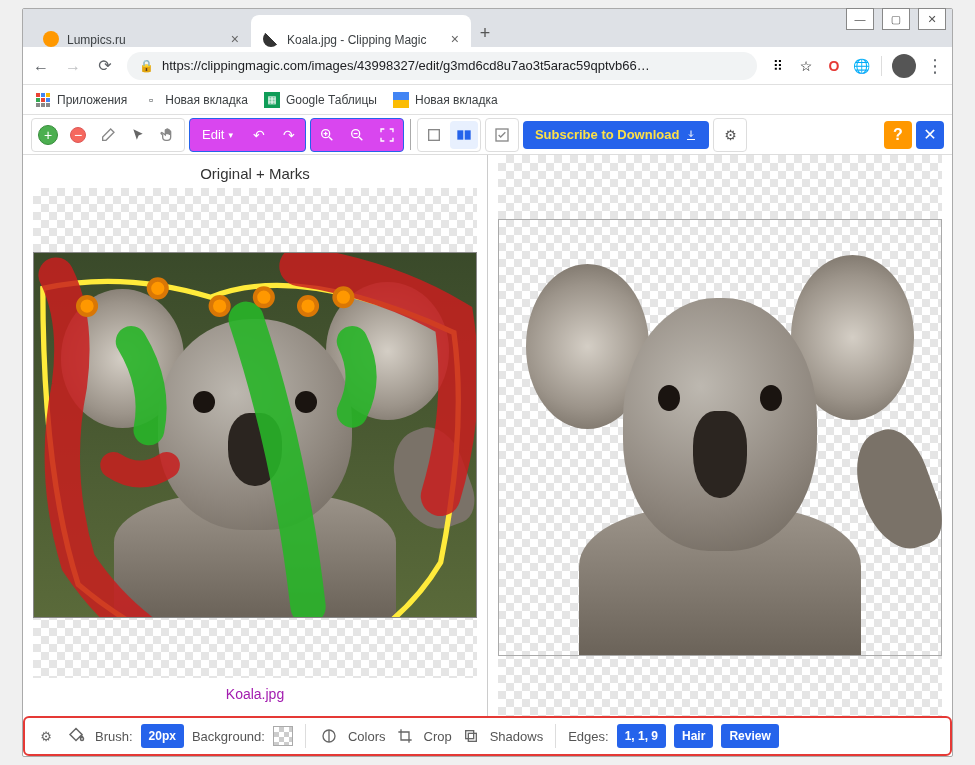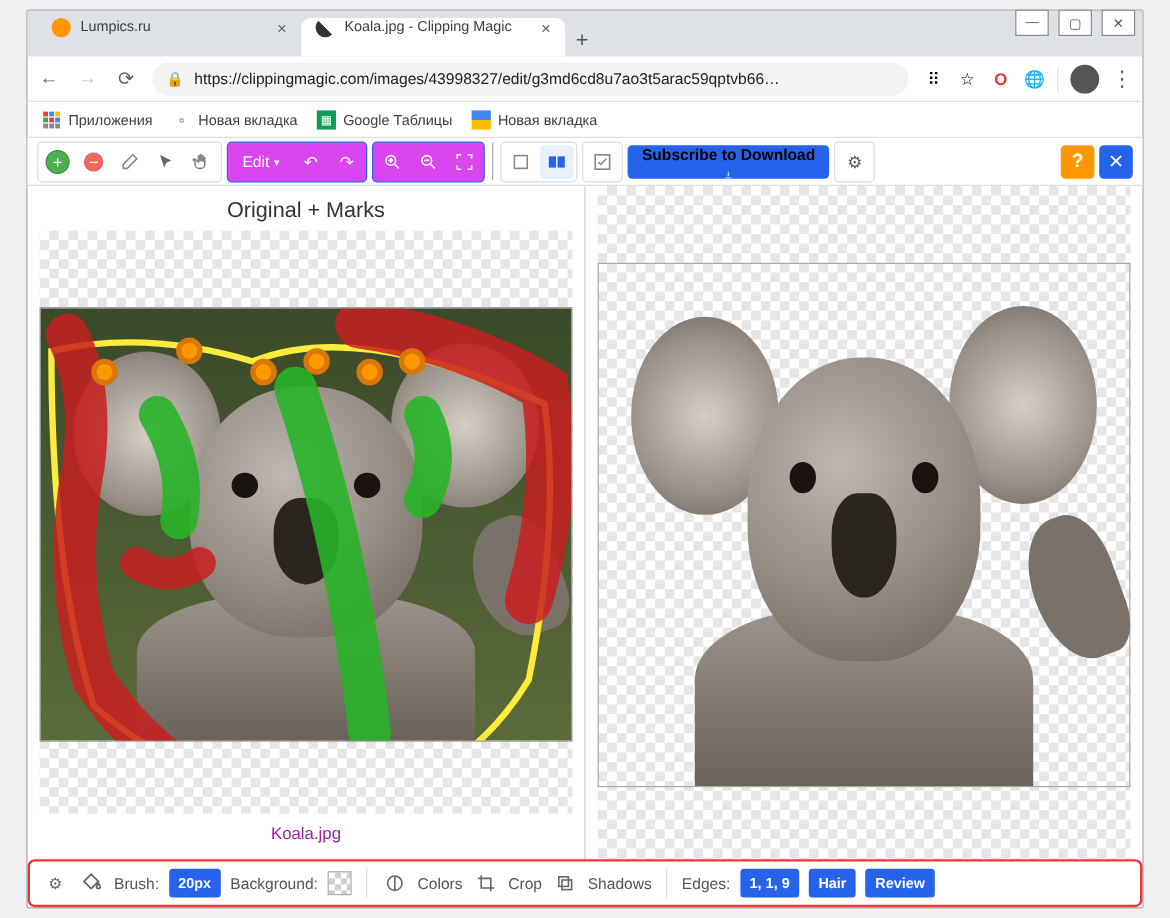--- a/index.html
+++ b/index.html
@@ -5,21 +5,21 @@
 * { margin: 0; padding: 0; box-sizing: border-box; font-family: -apple-system, BlinkMacSystemFont, "Segoe UI", Arial, sans-serif; }
 body { background: #f0f0f0; width: 975px; height: 765px; position: relative; overflow: hidden; }
 
 
 .window { position: absolute; top: 8px; left: 22px; right: 22px; bottom: 8px; background: #fff; border: 1px solid #aaa; border-radius: 2px; display: flex; flex-direction: column; }
 .window-controls { position: absolute; top: -1px; right: 6px; display: flex; gap: 8px; }
 .window-controls .wc { width: 28px; height: 22px; border: 1px solid #888; background: #fff; display:flex; align-items:center; justify-content:center; font-size:11px; color:#555; }
 
 
 .tab-strip { display: flex; align-items: flex-end; height: 38px; background: #dee1e6; padding-left: 8px; }
-.tab { display: flex; align-items: flex-start; gap: 8px; height: 32px; padding: 0 12px; background: #fff; border-radius: 8px 8px 0 0; font-size: 12px; color: #3c4043; min-width: 220px; position: relative; }
+.tab { display: flex; align-items: flex-end; gap: 8px; height: 32px; padding: 0 12px; background: #fff; border-radius: 8px 8px 0 0; font-size: 12px; color: #3c4043; min-width: 220px; position: relative; }
 .tab.inactive { background: transparent; }
 .tab-close { font-size: 14px; color:#666; margin-left:auto; }
 .new-tab { width: 28px; height: 28px; display:flex; align-items:center; justify-content:center; font-size:18px; color:#555; }
 .tab-icon { width:16px; height:16px; border-radius:50%; }
 
 
 .addr-bar { display:flex; align-items:center; height:38px; padding: 0 8px; gap:12px; border-bottom:1px solid #e0e0e0; }
 .nav-btn { width:20px; height:20px; display:flex; align-items:center; justify-content:center; color:#5f6368; font-size:16px; }
 .url-field { flex:1; display:flex; align-items:center; gap:8px; background:#f1f3f4; border-radius:14px; height:28px; padding:0 12px; font-size:13px; color:#202124; }
 .url-field .lock { font-size:12px; color:#5f6368; }
@@ -41,28 +41,28 @@
 .tool-group { display:flex; align-items:center; gap:2px; border:1px solid #ddd; border-radius:4px; padding:2px; }
 .tool-btn { width:28px; height:28px; border-radius:4px; display:flex; align-items:center; justify-content:center; font-size:14px; color:#555; cursor:pointer; }
 .tool-btn.circle { border-radius:50%; width:20px; height:20px; margin:4px; }
 .tool-btn.green { background:#4caf50; color:#fff; border:1px solid #388e3c; }
 .tool-btn.red { background:#f44336; color:#fff; border:1px solid #d32f2f; opacity:0.8; width:16px; height:16px; margin:6px; }
 .blue-group { background:#d946ef; border-color:#2563eb; }
 .blue-group .tool-btn { color:#fff; }
 .edit-btn { padding:0 10px; font-size:13px; width:auto; }
 .vert-div { width:1px; background:#aaa; align-self:stretch; margin:0 2px; }
 .spacer { flex:1; }
-.sub-btn { background:#2563eb; color:#000000; padding:0 12px; height:28px; border-radius:4px; font-size:13px; font-weight:600; display:flex; align-items:center; gap:6px;flex-direction:column; }
+.sub-btn { background:#2563eb; color:#fde047; padding:0 12px; height:28px; border-radius:4px; font-size:13px; font-weight:600; display:flex; align-items:center; gap:6px; }
 .help-btn { background:#ff9800; color:#fff; width:28px; height:28px; border-radius:4px; display:flex; align-items:center; justify-content:center; font-weight:bold; }
 .close-btn { background:#2563eb; color:#fff; width:28px; height:28px; border-radius:4px; display:flex; align-items:center; justify-content:center; font-size:16px; }
 
 
 .main { flex:1; display:flex; position:relative; }
 .panel { flex:1; display:flex; flex-direction:column; }
-.panel-title { text-align:center; padding:10px 0 6px; font-size:18px; color:#333; }
+.panel-title { text-align:center; padding:10px 0 6px; font-size:15px; color:#333; }
 .canvas { flex:1; margin:0 10px; position:relative; 
   background-image: linear-gradient(45deg,#e5e5e5 25%,transparent 25%,transparent 75%,#e5e5e5 75%),linear-gradient(45deg,#e5e5e5 25%,transparent 25%,transparent 75%,#e5e5e5 75%);
   background-size:16px 16px; background-position:0 0,8px 8px; }
 .image { position:absolute; left:0; right:0; top:64px; bottom:60px; background:#8a8a7a; border:1px solid #888; overflow:hidden; }
 .koala { position:absolute; inset:0; }
 .koala .head { position:absolute; left:28%; top:18%; width:44%; height:58%; background: radial-gradient(circle at 40% 35%, #bdb8b0, #8e867d 60%, #6b6359); border-radius:48% 48% 44% 44%; }
 .koala .ear-l { position:absolute; left:6%; top:10%; width:28%; height:38%; background: radial-gradient(circle at 50% 50%, #d4cec5, #9c948a 60%, #6b6359); border-radius:50%; }
 .koala .ear-r { position:absolute; right:6%; top:8%; width:28%; height:38%; background: radial-gradient(circle at 50% 50%, #d4cec5, #9c948a 60%, #6b6359); border-radius:50%; }
 .koala .nose { position:absolute; left:44%; top:44%; width:12%; height:20%; background:#2b2520; border-radius:40% 40% 50% 50%; }
 .koala .eye-l { position:absolute; left:36%; top:38%; width:5%; height:6%; background:#1a1410; border-radius:50%; }

